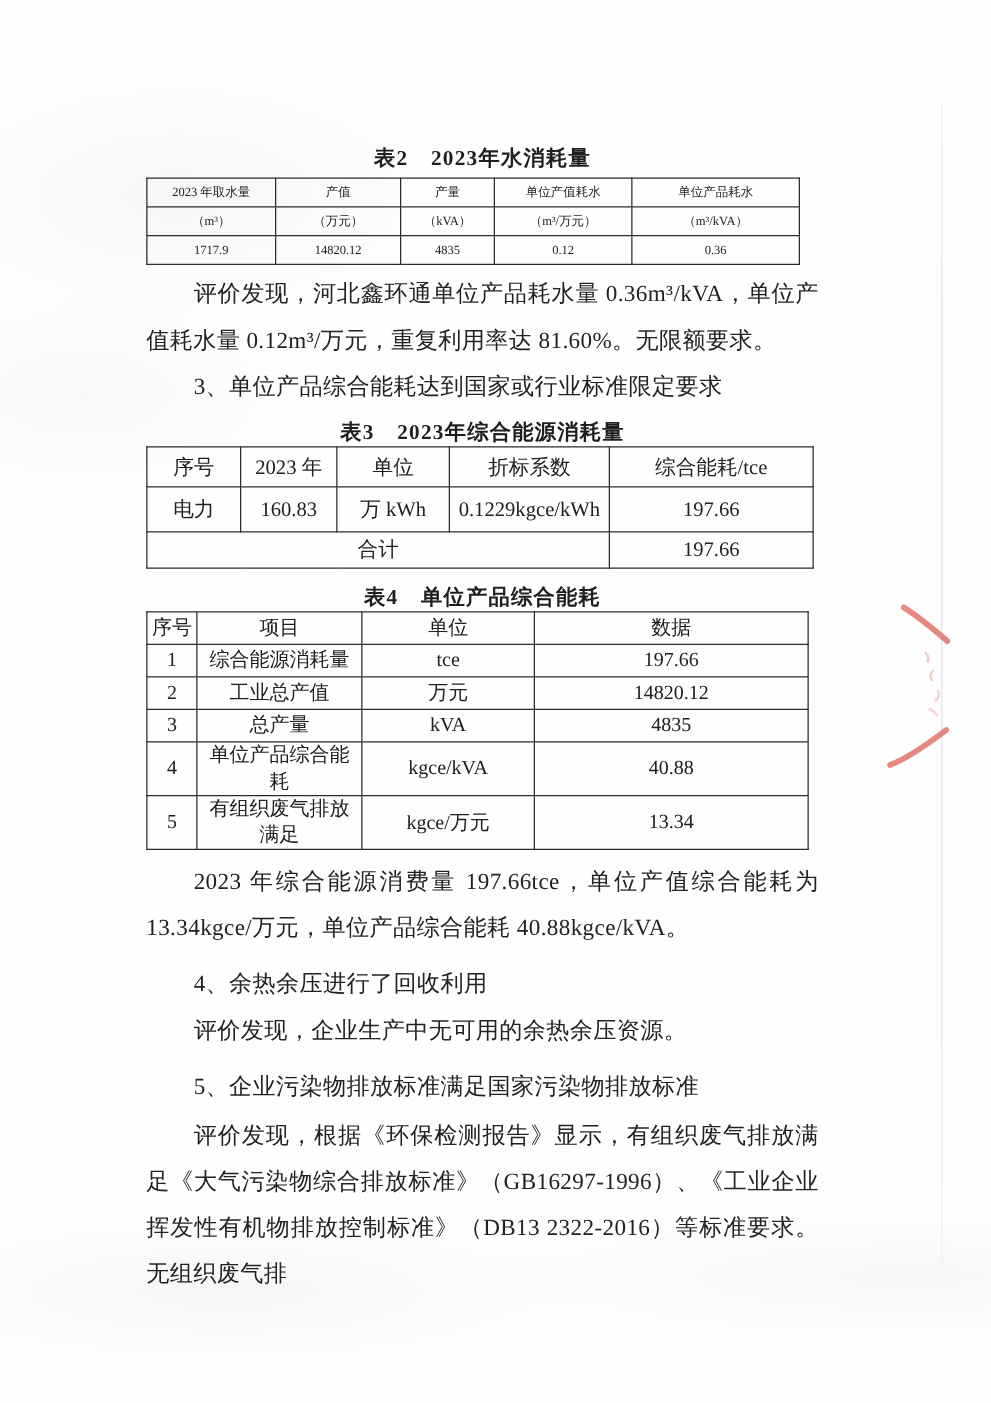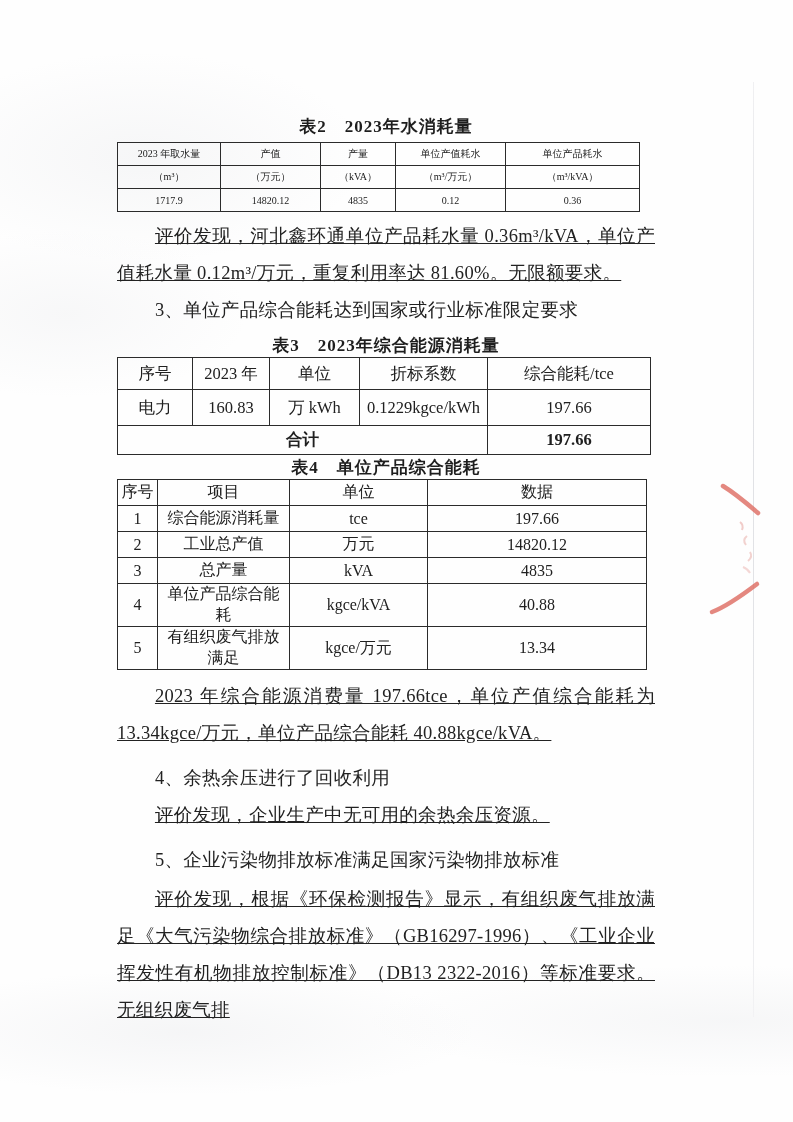--- a/index.html
+++ b/index.html
@@ -27,27 +27,27 @@
     letter-spacing:1px; margin:0;
   }
   table { border-collapse:collapse; table-layout:fixed; color:#202020; }
   td { border:1.5px solid #2b2b2b; text-align:center; vertical-align:middle; padding:0 2px; }
   .t2 { width:522px; margin-top:4px; }
   .t2 td { height:22px; font-size:10px; }
   .t3 { width:533px; }
   .t3 td { font-size:16.5px; }
   .t3 .r-head td { height:31px; }
   .t3 .r-data td { height:35px; }
-  .t3 .r-foot td { height:28px;font-weight:bold; }
+  .t3 .r-foot td { height:28px; }
   .t4 { width:529px; }
   .t4 td { height:25px; font-size:16px; }
   .para, .head {
     margin:0; font-size:18.5px; line-height:37px; letter-spacing:0.3px; color:#222;
   }
-  .para { text-align:justify; text-indent:2.05em;text-decoration:underline; }
+  .para { text-align:justify; text-indent:2.05em; }
   .head { text-indent:2.05em; }
 </style>
 </head>
 <body>
 
 <div class="page">
 
   <div class="edge-line"></div>
 
   <svg width="93" height="160" viewBox="0 0 93 160" style="position:absolute; left:700px; top:470px;">
@@ -125,21 +125,21 @@
           <td>0.1229kgce/kWh</td>
           <td>197.66</td>
         </tr>
         <tr class="r-foot">
           <td colspan="4">合计</td>
           <td>197.66</td>
         </tr>
       </tbody>
     </table>
 
-    <p class="caption" style="margin-top:2px">表4　单位产品综合能耗</p>
+    <p class="caption" style="margin-top:12px">表4　单位产品综合能耗</p>
 
     <table class="t4">
       <colgroup>
           <col style="width:40px">
           <col style="width:132px">
           <col style="width:138px">
           <col style="width:219px">
         </colgroup>
       <tbody>
         <tr>

